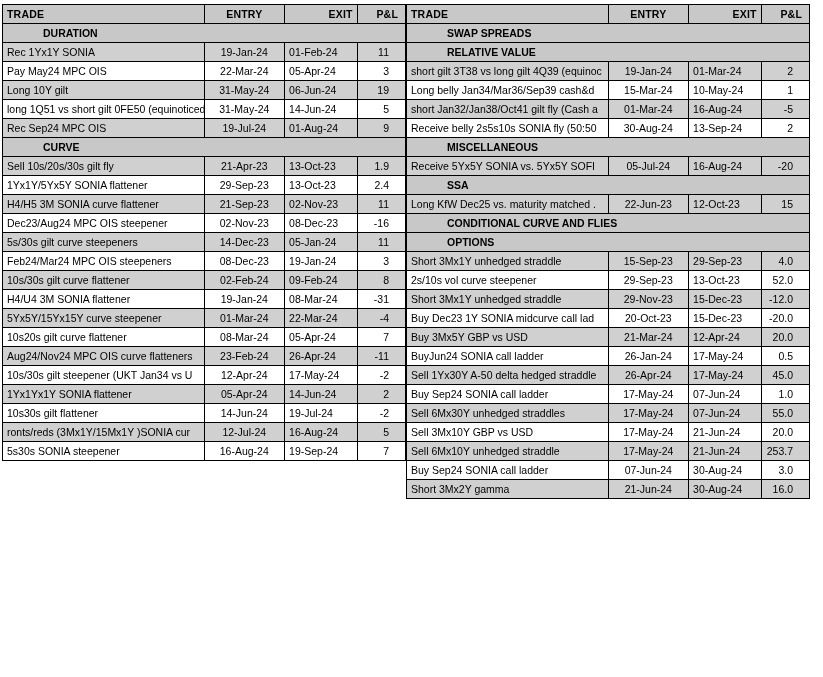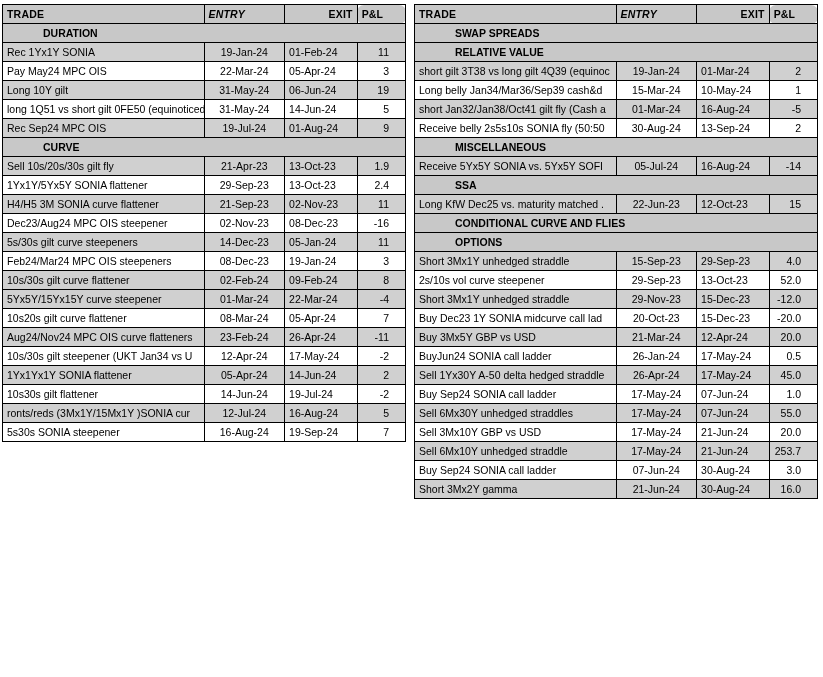--- a/index.html
+++ b/index.html
@@ -7,21 +7,20 @@
     margin: 0; padding: 0;
     width: 823px; height: 677px;
     background: #ffffff;
     font-family: "Liberation Sans", sans-serif;
   }
   .page {
     position: relative;
     width: 718px;
     height: 677px;
     display: flex;
-    gap: 8px;
     padding: 4px 2px;
   }
   .col {
     width: 404px;
     flex: 0 0 404px;
   }
   table {
     border-collapse: collapse;
     width: 100%;
     table-layout: fixed;
@@ -40,23 +39,23 @@
   .c-exit  { width: 18%; text-align: left; }
   .c-pl    { width: 12%; text-align: right; padding-right: 16px; }
 
   thead th {
     background: #c8c8c8;
     font-weight: bold;
     font-size: 10.5px;
     letter-spacing: 0.2px;
   }
   thead th.c-trade { text-align: left; }
-  thead th.c-entry { text-align: left; font-style: italic; }
+  thead th.c-entry { text-align: center; }
   thead th.c-exit  { text-align: right; }
-  thead th.c-pl    { text-align: right; padding-right: 22px; border-radius: 7px; }
+  thead th.c-pl    { text-align: right; padding-right: 7px; }
 
   tr.section td {
     background: #c8c8c8;
     font-weight: bold;
     padding-left: 40px;
   }
   tr.shade td { background: #d0d0d0; }
   tr.plain td { background: #ffffff; }
 </style>
 </head>
@@ -152,20 +151,26 @@
             <td class="c-entry">08-Dec-23</td>
             <td class="c-exit">19-Jan-24</td>
             <td class="c-pl">3</td>
           </tr>
           <tr class="shade">
             <td class="c-trade">10s/30s gilt curve flattener</td>
             <td class="c-entry">02-Feb-24</td>
             <td class="c-exit">09-Feb-24</td>
             <td class="c-pl">8</td>
           </tr>
+          <tr class="plain">
+            <td class="c-trade">H4/U4 3M SONIA flattener</td>
+            <td class="c-entry">19-Jan-24</td>
+            <td class="c-exit">08-Mar-24</td>
+            <td class="c-pl">-31</td>
+          </tr>
           <tr class="shade">
             <td class="c-trade">5Yx5Y/15Yx15Y curve steepener</td>
             <td class="c-entry">01-Mar-24</td>
             <td class="c-exit">22-Mar-24</td>
             <td class="c-pl">-4</td>
           </tr>
           <tr class="plain">
             <td class="c-trade">10s20s gilt curve flattener</td>
             <td class="c-entry">08-Mar-24</td>
             <td class="c-exit">05-Apr-24</td>
@@ -258,21 +263,21 @@
             <td class="c-exit">13-Sep-24</td>
             <td class="c-pl">2</td>
           </tr>
           <tr class="section">
             <td colspan="4">MISCELLANEOUS</td>
           </tr>
           <tr class="shade">
             <td class="c-trade">Receive 5Yx5Y SONIA vs. 5Yx5Y SOFI</td>
             <td class="c-entry">05-Jul-24</td>
             <td class="c-exit">16-Aug-24</td>
-            <td class="c-pl">-14</td>
+            <td class="c-pl">-20</td>
           </tr>
           <tr class="section">
             <td colspan="4">SSA</td>
           </tr>
           <tr class="shade">
             <td class="c-trade">Long KfW Dec25 vs. maturity matched .</td>
             <td class="c-entry">22-Jun-23</td>
             <td class="c-exit">12-Oct-23</td>
             <td class="c-pl">15</td>
           </tr>

